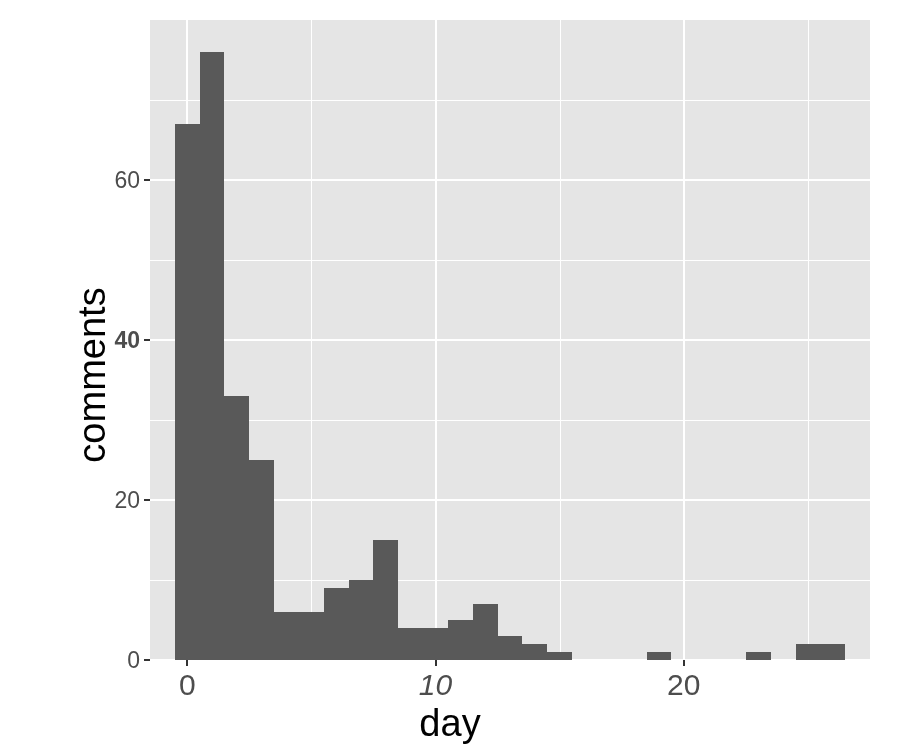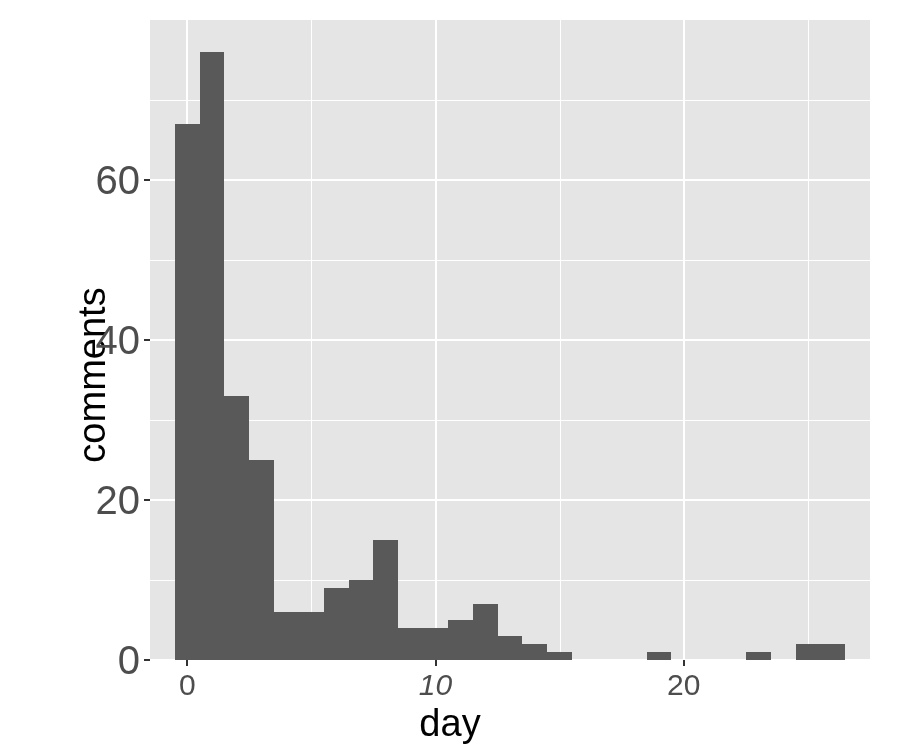--- a/index.html
+++ b/index.html
@@ -51,21 +51,21 @@
   .bar {
     position: absolute;
     background: #595959;
     bottom: 0;
   }
   .y-tick-label {
     position: absolute;
     right: 760px;
     text-align: right;
     width: 60px;
-    font-size: 40px;
+    font-size: 23px;
     color: #4d4d4d;
     transform: translateY(-50%);
   }
   .x-tick-label {
     position: absolute;
     top: 668px;
     font-size: 30px;
     color: #4d4d4d;
     transform: translateX(-50%);
   }
@@ -127,21 +127,21 @@
       <div class="bar" style="left: 595.862px; width: 24.8276px; height: 8px;"></div>
       <div class="bar" style="left: 645.517px; width: 24.8276px; height: 16px;"></div>
       <div class="bar" style="left: 670.345px; width: 24.8276px; height: 16px;"></div>
     </div>
 
   <div id="axis-labels">
       <div class="y-tick-label" style="top: 660px;">0</div>
       <div class="tick-mark-y" style="top: 659px;"></div>
       <div class="y-tick-label" style="top: 500px;">20</div>
       <div class="tick-mark-y" style="top: 499px;"></div>
-      <div class="y-tick-label" style="top: 340px;">40</div>
+      <div class="y-tick-label" style="top: 340px; font-weight: bold;">40</div>
       <div class="tick-mark-y" style="top: 339px;"></div>
       <div class="y-tick-label" style="top: 180px;">60</div>
       <div class="tick-mark-y" style="top: 179px;"></div>
       <div class="x-tick-label" style="left: 187.241px;">0</div>
       <div class="tick-mark-x" style="left: 186.241px;"></div>
       <div class="x-tick-label" style="left: 435.517px; font-style: italic;">10</div>
       <div class="tick-mark-x" style="left: 434.517px;"></div>
       <div class="x-tick-label" style="left: 683.793px;">20</div>
       <div class="tick-mark-x" style="left: 682.793px;"></div>
     </div>

